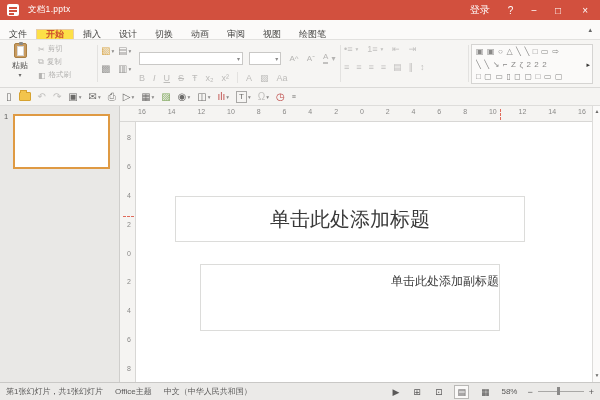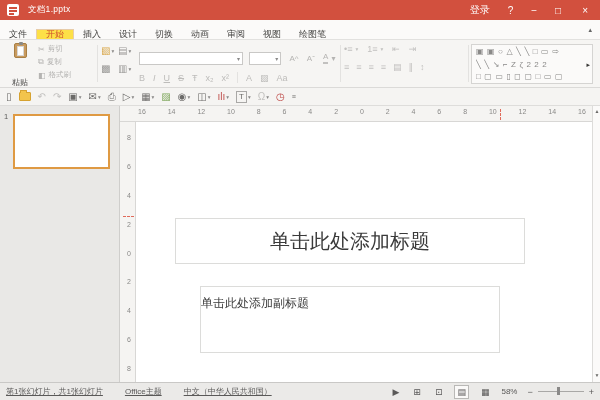--- a/index.html
+++ b/index.html
@@ -13,31 +13,31 @@
   .logo i { position:absolute; left:2px; right:2px; height:1.5px; background:#D2503E; }
   .logo i:nth-child(1){top:3px;} .logo i:nth-child(2){top:6px;} .logo i:nth-child(3){top:9px; right:5px;}
   .doc-title { font-size:8.5px; margin-left:9px; letter-spacing:.3px; }
   .tb-right { margin-left:auto; display:flex; align-items:center; height:100%; }
   .tb-btn { font-size:10px; padding:0 9px; height:100%; display:flex; align-items:center; cursor:default; }
   .tb-btn.close { padding:0 12px; }
 
   
   .tabrow { position:absolute; left:0; top:20px; width:600px; height:20px; background:#FBFAF9; border-bottom:1px solid #E2E1DF; display:flex; align-items:stretch; }
   .tab { font-size:9px; color:#454442; display:flex; align-items:center; padding:4px 9px; margin-top:9px; }
-  .tab.active { color:#CE4F2D; background:#fde047; border:1px solid #E7CCA9; border-bottom:none; }
+  .tab.active { color:#CE4F2D; background:#fde047; border:1px solid #E7CCA9; border-bottom:none;font-weight:bold; }
   .collapse { margin-left:auto; font-size:7px; color:#666; padding:0 8px; display:flex; align-items:center; }
 
   
   .ribbon { position:absolute; left:0; top:40px; width:600px; height:48px; background:#F6F5F3; border-bottom:1px solid #DBDAD8; font-size:8px; color:#6B6A68; }
   .rsep { position:absolute; top:5px; bottom:5px; width:1px; background:#E3E2E0; }
   .g-paste { position:absolute; left:5px; top:3px; width:30px; text-align:center; }
   .clipicon { width:13px; height:15px; margin:0 auto; background:#C99B5F; border:1px solid #A87F45; border-radius:2px; position:relative; }
   .clipicon b { position:absolute; left:2px; top:2px; right:2px; bottom:1px; background:#fff; border:1px solid #D8D7D5; }
   .clipicon u { position:absolute; left:4px; top:-2px; width:4px; height:3px; background:#8A8A88; border-radius:1px; }
-  .g-paste .lbl { font-size:8px; color:#4C4B49; margin-top:19px; }
+  .g-paste .lbl { font-size:8px; color:#4C4B49; margin-top:2px; }
   .g-paste .car { font-size:6px; color:#6B6A68; }
   .g-clip { position:absolute; left:38px; top:4px; display:flex; flex-direction:column; gap:3px; }
   .clip-item { display:flex; align-items:center; gap:3px; font-size:7.5px; color:#B5B4B2; }
   .clip-item .ig { font-size:8px; }
   .g-slides { position:absolute; left:101px; top:5px; width:34px; display:grid; grid-template-columns:1fr 1fr; grid-row-gap:7px; }
   .sld { display:flex; align-items:center; gap:1px; font-size:10px; color:#9A9997; }
   .sld .car { font-size:5.5px; color:#8A8988; }
   .sld.colored { color:#D9A94E; }
   .g-font { position:absolute; left:139px; top:12px; width:198px; }
   .combo { display:inline-flex; align-items:center; justify-content:flex-end; background:#fff; border:1px solid #C9C8C6; height:13px; vertical-align:top; }
@@ -70,30 +70,30 @@
   .thumbs { position:absolute; left:0; top:0; width:120px; height:276px; background:#E9E8E6; border-right:1px solid #CFCECC; }
   .thumb-num { position:absolute; left:4px; top:6px; font-size:7.5px; color:#5A5958; }
   .thumb { position:absolute; left:13px; top:8px; width:97px; height:55px; background:#fff; border:2px solid #DF9A43; }
   .hruler { position:absolute; left:120px; top:0; width:472px; height:16px; background:#F5F4F2; border-bottom:1px solid #D8D7D5; }
   .hticks { position:absolute; left:18px; right:6px; top:2px; display:flex; justify-content:space-between; font-size:7px; color:#8A8988; }
   .hmark { position:absolute; left:380px; top:3px; height:11px; width:0; border-left:1px dashed #E06A5A; }
   .vruler { position:absolute; left:120px; top:16px; width:16px; height:260px; background:#F5F4F2; border-right:1px solid #D8D7D5; }
   .vticks { position:absolute; top:12px; bottom:10px; left:0; right:4px; display:flex; flex-direction:column; justify-content:space-between; align-items:flex-end; font-size:7px; color:#8A8988; }
   .vmark { position:absolute; top:94px; left:3px; width:11px; height:0; border-top:1px dashed #E06A5A; }
   .canvas { position:absolute; left:136px; top:16px; width:456px; height:260px; background:#fff; }
-  .ph { position:absolute; border:1px solid #DCDCDA; background:#fff; color:#3A3A3A; font-family:"Liberation Serif","DejaVu Serif",serif; text-align:left;margin-top:22px; }
+  .ph { position:absolute; border:1px solid #DCDCDA; background:#fff; color:#3A3A3A; font-family:"Liberation Serif","DejaVu Serif",serif; text-align:right; }
   .ph.title { left:39px; top:74px; width:350px; height:46px; font-size:20px; display:flex; align-items:center; justify-content:center; }
   .ph.subtitle { left:64px; top:142px; width:300px; height:67px; font-size:12px; padding-top:8px; }
   .vscroll { position:absolute; right:0; top:0; width:8px; height:276px; background:#FBFAF9; border-left:1px solid #DDDCDA; }
   .vscroll .ar { position:absolute; left:0; width:8px; text-align:center; font-size:5px; color:#6B6A68; }
   .vscroll .up { top:2px; } .vscroll .dn { bottom:4px; }
 
   
   .statusbar { position:absolute; left:0; top:382px; width:600px; height:18px; background:#EBEAE8; border-top:1px solid #C9C8C6; display:flex; align-items:center; font-size:8px; color:#5A5958; padding:0 6px; }
-  .st-left { display:flex; gap:22px;text-decoration:underline; }
+  .st-left { display:flex; gap:12px; }
   .st-right { margin-left:auto; display:flex; align-items:center; gap:10px; }
   .view-ic { font-size:9px; color:#5A5958; padding:1px 2px; }
   .view-ic.active { background:#FAF9F8; border:1px solid #B9B8B6; }
   .zoomer { display:flex; align-items:center; gap:5px; }
   .ztrack { position:relative; width:46px; height:1px; background:#A9A8A6; }
   .zthumb { position:absolute; left:19px; top:-4px; width:3px; height:8px; background:#8A8988; }
   .zbtn { font-size:9px; color:#5A5958; }
 </style>
 </head>
 <body>

